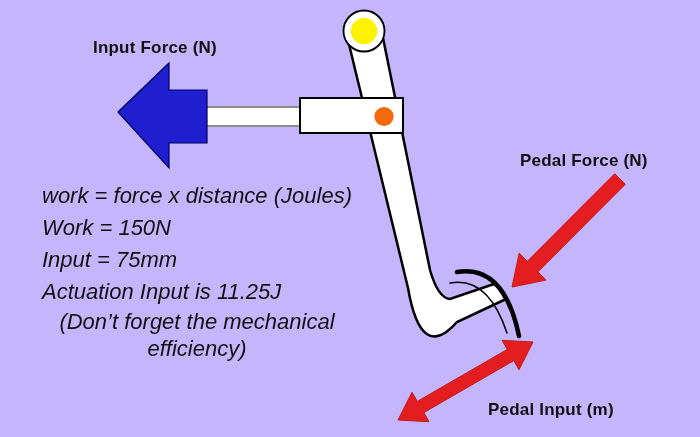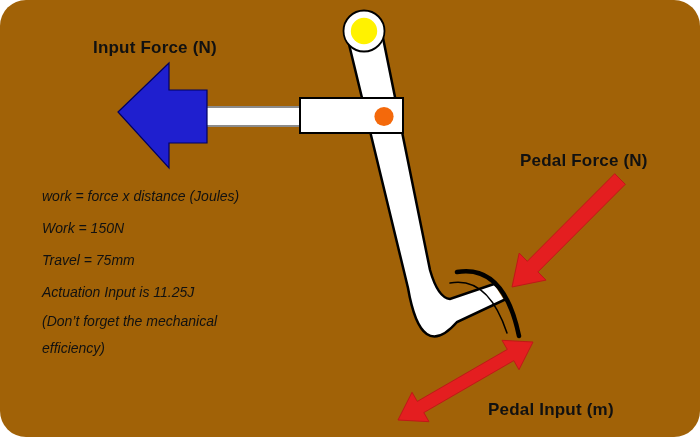--- a/index.html
+++ b/index.html
@@ -8,22 +8,21 @@
     background: #ffffff;
     width: 700px;
     height: 437px;
     overflow: hidden;
     font-family: "Liberation Sans", sans-serif;
   }
   .canvas {
     position: relative;
     width: 700px;
     height: 437px;
-    background: #a16207;
-    border-radius: 26px;
+    background: #c4b5fd;
   }
   .canvas svg {
     position: absolute;
     left: 0;
     top: 0;
   }
   .diagram-label {
     position: absolute;
     font-weight: bold;
     font-size: 17px;
@@ -32,26 +31,26 @@
     letter-spacing: 0.2px;
   }
   .label-input-force  { left: 93px;  top: 38px;  }
   .label-pedal-force  { left: 520px; top: 151px; }
   .label-pedal-travel { left: 488px; top: 400px; }
   .notes {
     position: absolute;
     left: 42px;
     top: 180px;
     font-style: italic;
-    font-size: 14px;
+    font-size: 22px;
     color: #111111;
     white-space: nowrap;
   }
   .note-line { line-height: 32px; }
-  .note-line-tight { line-height: 27px; }
+  .note-line-tight { line-height: 27px; text-align: center; }
 </style>
 </head>
 <body>
 
 <div class="canvas">
 
   <svg width="700" height="437" viewBox="0 0 700 437">
 
     <rect x="206" y="107" width="95" height="19" fill="#ffffff" stroke-width="2" stroke="#8C8C8C"></rect>
 
@@ -82,19 +81,19 @@
 
   <div class="diagram-label label-input-force">Input Force (N)</div>
 
   <div class="diagram-label label-pedal-force">Pedal Force (N)</div>
 
   <div class="diagram-label label-pedal-travel">Pedal Input (m)</div>
 
   <div class="notes">
     <div class="note-line">work = force x distance (Joules)</div>
     <div class="note-line">Work = 150N</div>
-    <div class="note-line">Travel = 75mm</div>
+    <div class="note-line">Input = 75mm</div>
     <div class="note-line">Actuation Input is 11.25J</div>
     <div class="note-line-tight">(Don’t forget the mechanical</div>
     <div class="note-line-tight">efficiency)</div>
   </div>
 
 </div>
 
 </body></html>

